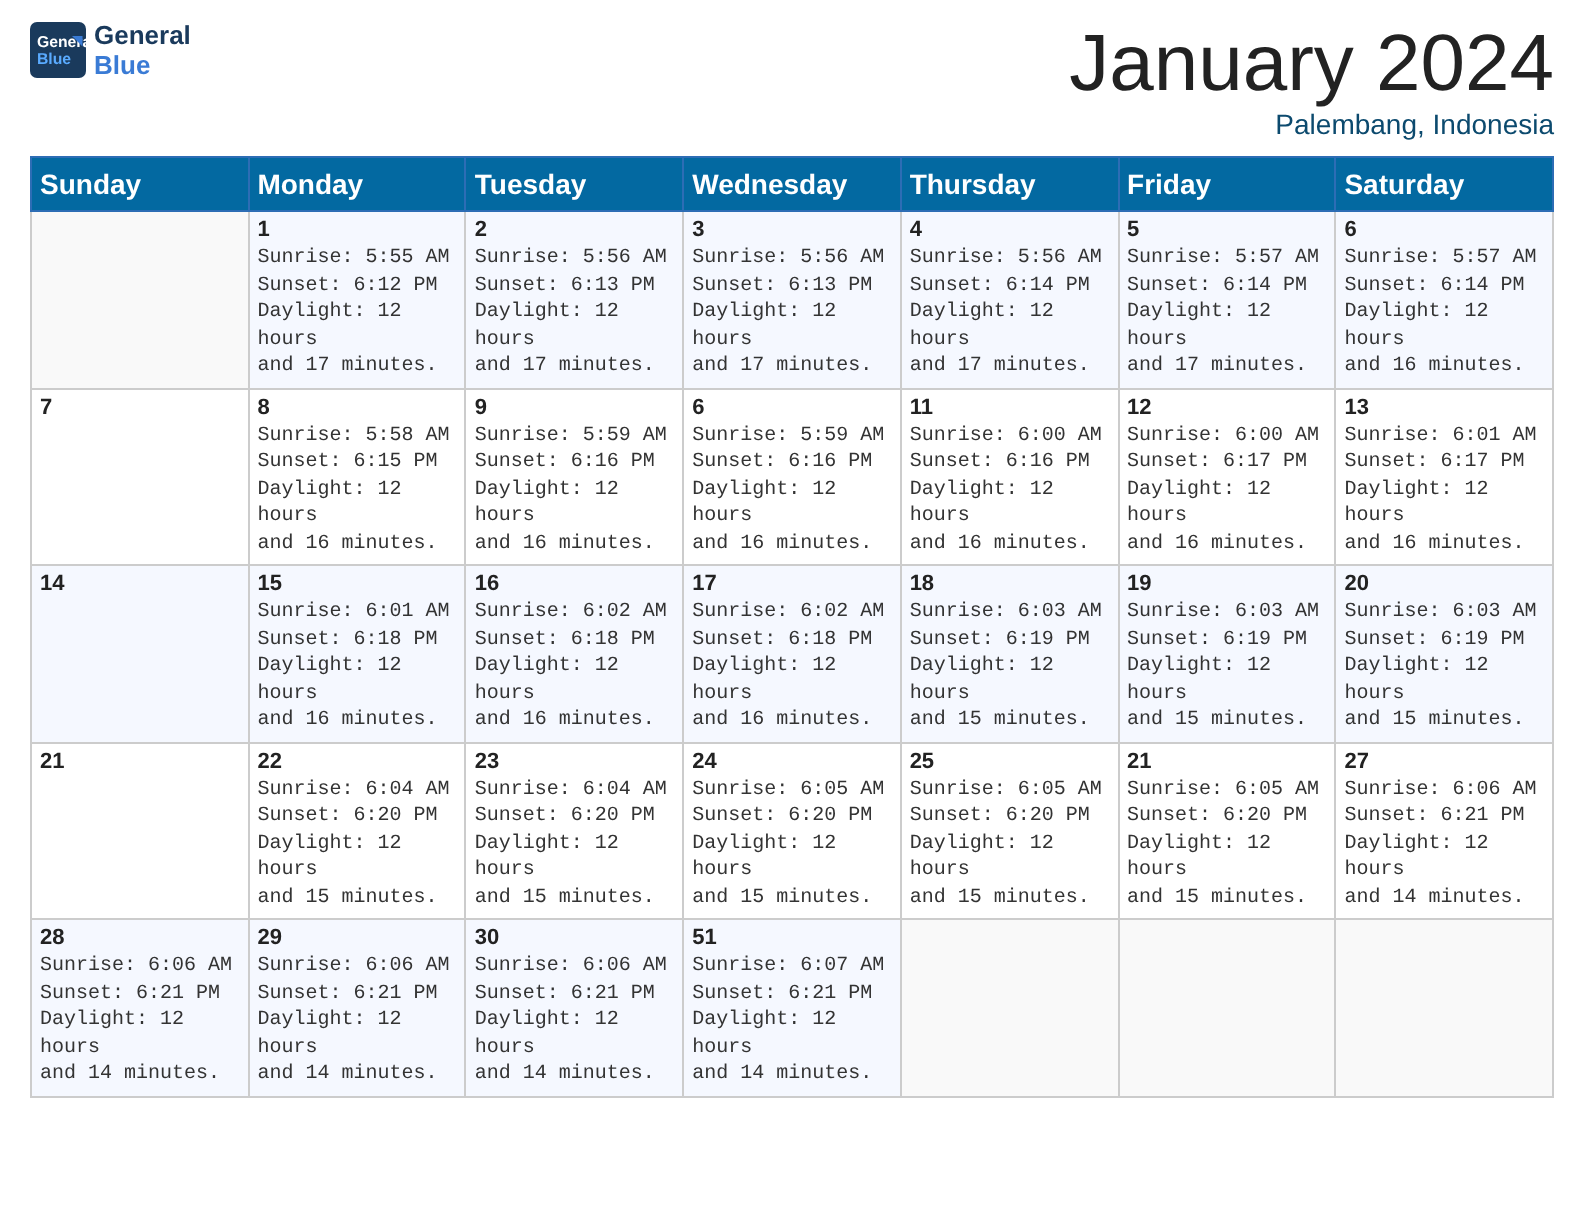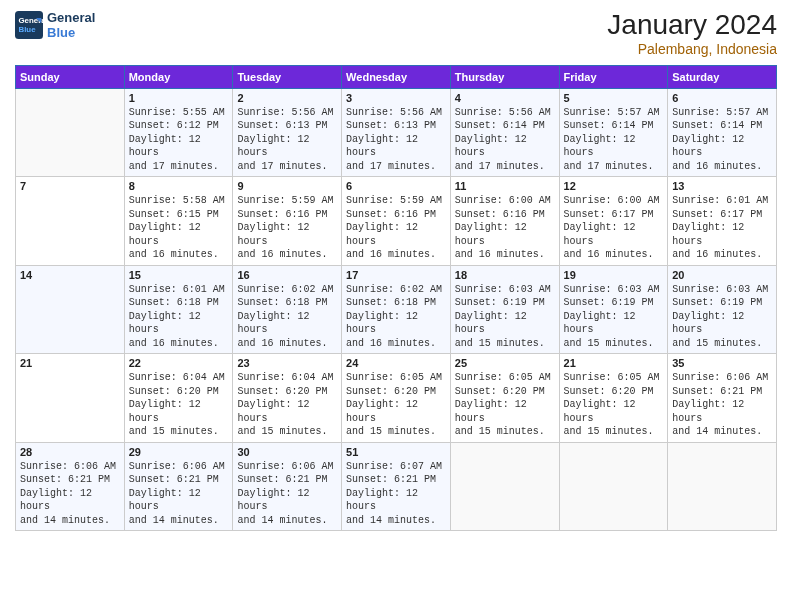--- a/index.html
+++ b/index.html
@@ -28,38 +28,38 @@
       gap: 4px;
     }
     .logo-icon {
       width: 28px;
       height: 28px;
     }
     .title-block {
       text-align: right;
     }
     .month-title {
-      font-size: 28px;
+      font-size: 40px;
       font-weight: 300;
       color: #222;
       line-height: 1.1;
     }
     .location {
       font-size: 14px;
-      color: #a16207;
+      color: #0c4a6e;
     }
     table {
       width: 100%;
       border-collapse: collapse;
       table-layout: fixed;
     }
     thead tr th {
-      background: #6d28d9;
+      background: #0369a1;
       color: #fff;
-      font-size: 11px;
+      font-size: 14px;
       font-weight: bold;
       padding: 5px 4px;
       text-align: left;
       border: 1px solid #2d6db5;
     }
     tbody tr td {
       vertical-align: top;
       padding: 3px 4px 3px 4px;
       font-size: 9.2px;
       color: #333;
@@ -228,21 +228,21 @@
           </td>
           <td>
             <span class="day-number">25</span>
             <div class="day-info">Sunrise: 6:05 AM<br>Sunset: 6:20 PM<br>Daylight: 12 hours<br>and 15 minutes.</div>
           </td>
           <td>
             <span class="day-number">21</span>
             <div class="day-info">Sunrise: 6:05 AM<br>Sunset: 6:20 PM<br>Daylight: 12 hours<br>and 15 minutes.</div>
           </td>
           <td>
-            <span class="day-number">35</span>
+            <span class="day-number">27</span>
             <div class="day-info">Sunrise: 6:06 AM<br>Sunset: 6:21 PM<br>Daylight: 12 hours<br>and 14 minutes.</div>
           </td>
         </tr>
         <tr>
           <td>
             <span class="day-number">28</span>
             <div class="day-info">Sunrise: 6:06 AM<br>Sunset: 6:21 PM<br>Daylight: 12 hours<br>and 14 minutes.</div>
           </td>
           <td>
             <span class="day-number">29</span>

